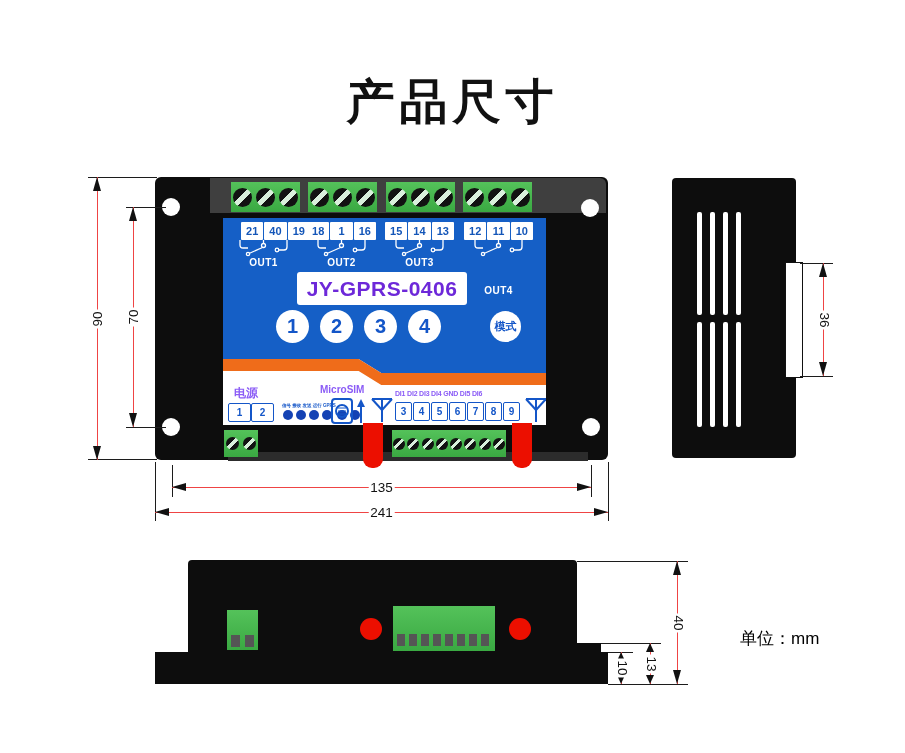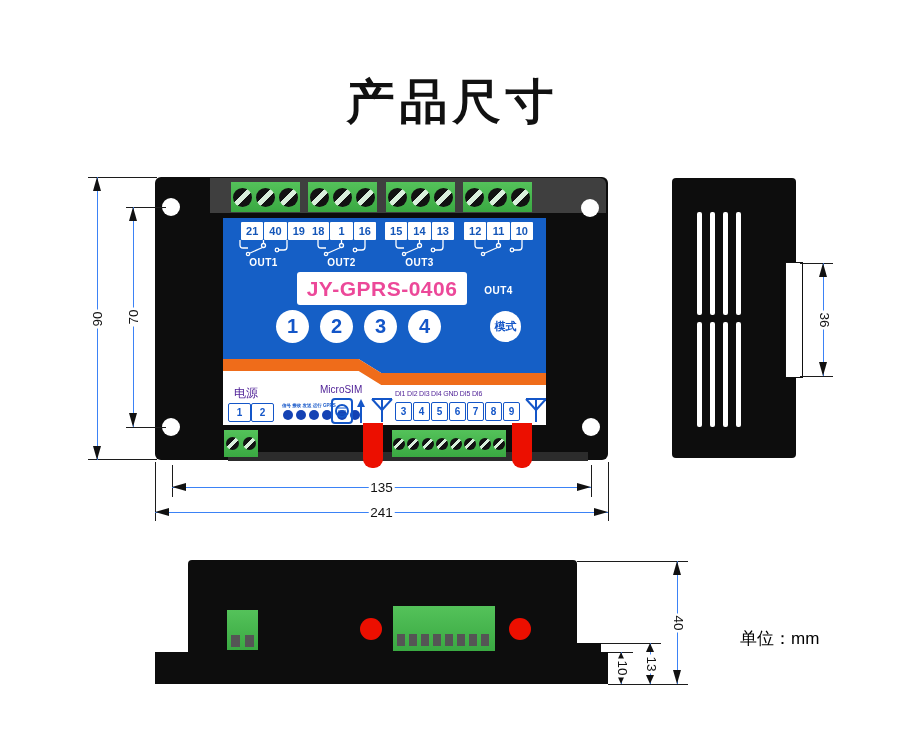--- a/index.html
+++ b/index.html
@@ -26,41 +26,41 @@
   .pblue{position:absolute;left:0;top:0;width:323px;height:155px;background:#155fc6;
          clip-path:polygon(0 0,100% 0,100% 100%,49% 100%,42% 91%,0 91%);}
   .porange{position:absolute;left:0;top:141px;width:323px;height:26px;background:#ef6c1a;
          clip-path:polygon(0 0,42% 0,49% 53.8%,100% 53.8%,100% 100%,49% 100%,42% 46.2%,0 46.2%);}
   .tgroup{position:absolute;top:4px;width:69px;height:18px;display:flex;gap:1px;}
   .tbox{flex:1;background:#fff;border-radius:1px;display:flex;align-items:center;justify-content:center;
         font-size:11px;font-weight:700;color:#1456b8;}
   .relay{position:absolute;top:22px;width:69px;height:17px;}
   .outlab{position:absolute;top:39px;width:69px;text-align:center;color:#fff;font-size:10px;font-weight:700;letter-spacing:.5px;}
   .model{position:absolute;left:74px;top:54px;width:170px;height:33px;background:#fff;border-radius:3px;
-         display:flex;align-items:center;justify-content:center;font-size:21px;font-weight:700;color:#ec4899;letter-spacing:.5px;}
+         display:flex;align-items:center;justify-content:center;font-size:21px;font-weight:700;color:#6d28d9;letter-spacing:.5px;}
   .rbtn{position:absolute;width:33px;height:33px;border-radius:50%;background:#fff;color:#1456c8;
         font-size:20px;font-weight:700;display:flex;align-items:center;justify-content:center;}
   .rbtn.mode{width:31px;height:31px;font-size:11px;}
-  .blab{color:#4c1d95;font-weight:400;}
+  .blab{color:#8b5cf6;font-weight:700;}
   .wbox{background:#fff;border:1.5px solid #1456c8;border-radius:2px;display:flex;align-items:center;
         justify-content:center;font-size:10px;font-weight:700;color:#1456c8;}
   .led{width:10px;height:10px;border-radius:50%;background:#1442b4;}
   .ledlabs{font-size:4.5px;letter-spacing:0;color:#1456c8;font-weight:700;white-space:nowrap;}
 
   
   .redc{background:#ec0f00;border-radius:0 0 9px 9px;}
   .redcircle{border-radius:50%;background:#ec0f00;}
 
   
   .slot{background:#fff;border-radius:2px;}
 
   
   .xline{height:1px;background:#1c1c1c;}
   .yline{width:1px;background:#1c1c1c;}
-  .dim{background:#3b82f6;text-decoration:underline;}
+  .dim{background:#ef4444;text-decoration:underline;}
   .dim.v{width:1px;}
   .dim.h{height:1px;}
   .ar{position:absolute;width:0;height:0;border-style:solid;}
   .ar.up{left:-4px;top:0;border-width:0 4.5px 14px 4.5px;border-color:transparent transparent #111 transparent;}
   .ar.down{left:-4px;bottom:0;border-width:14px 4.5px 0 4.5px;border-color:#111 transparent transparent transparent;}
   .ar.left{top:-4px;left:0;border-width:4.5px 14px 4.5px 0;border-color:transparent #111 transparent transparent;}
   .ar.right{top:-4px;right:0;border-width:4.5px 0 4.5px 14px;border-color:transparent transparent transparent #111;}
   .sm .ar.up{border-width:0 4px 9px 4px;}
   .sm .ar.down{border-width:9px 4px 0 4px;}
   .dlab{position:absolute;left:50%;top:50%;background:#fff;color:#111;font-size:13.5px;

